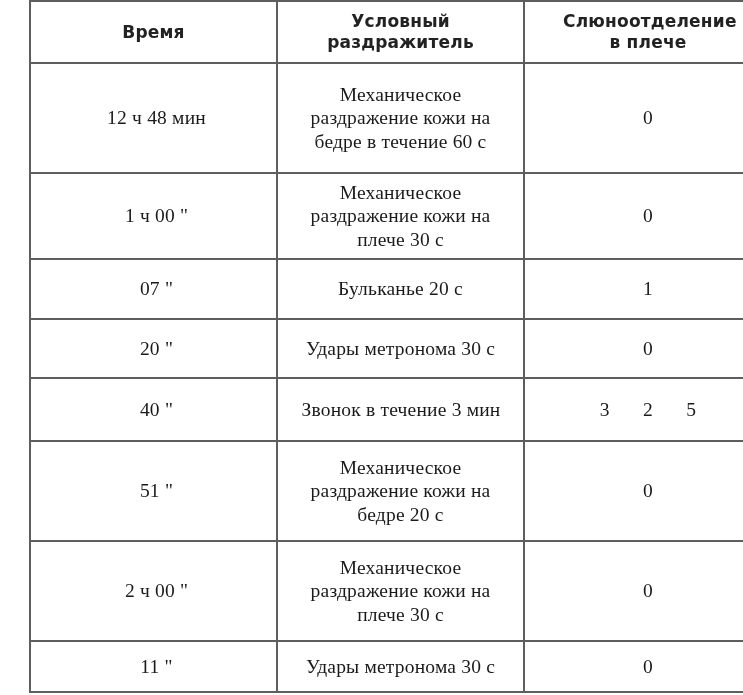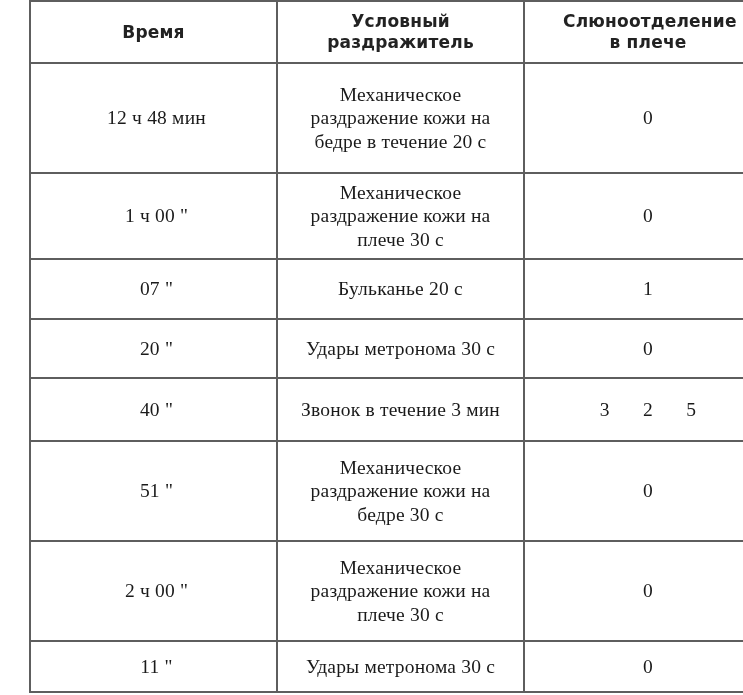--- a/index.html
+++ b/index.html
@@ -57,46 +57,46 @@
   <thead>
     <tr class="h-head">
       <th>Время</th>
       <th><span style="display:inline-block;width:170px;">Условный раздражитель</span></th>
       <th><span style="display:inline-block;width:170px;">Слюноотделение в плече</span></th>
     </tr>
   </thead>
   <tbody>
     <tr class="h1">
       <td class="time">12 ч  48 мин</td>
-      <td>Механическое раздражение кожи на бедре в течение 20 с</td>
+      <td>Механическое раздражение кожи на бедре в течение 60 с</td>
       <td>0</td>
     </tr>
     <tr class="h2">
       <td class="time">1 ч  00 "</td>
       <td>Механическое раздражение кожи на плече 30 с</td>
       <td>0</td>
     </tr>
     <tr class="h3">
       <td class="time">07 "</td>
       <td>Бульканье 20 с</td>
       <td>1</td>
     </tr>
     <tr class="h4">
       <td class="time">20 "</td>
       <td>Удары метронома 30 с</td>
       <td>0</td>
     </tr>
     <tr class="h5">
       <td class="time">40 "</td>
-      <td><span style="display:inline-block;width:200px;">Звонок в течение 3 мин</span></td>
+      <td><span style="display:inline-block;width:200px;text-align:right;">Звонок в течение 3 мин</span></td>
       <td class="drops-spaced" style="white-space:pre;">3   2   5</td>
     </tr>
     <tr class="h6">
       <td class="time">51 "</td>
-      <td>Механическое раздражение кожи на бедре 30 с</td>
+      <td>Механическое раздражение кожи на бедре 20 с</td>
       <td>0</td>
     </tr>
     <tr class="h7">
       <td class="time">2 ч  00 "</td>
       <td>Механическое раздражение кожи на плече 30 с</td>
       <td>0</td>
     </tr>
     <tr class="h8">
       <td class="time">11 "</td>
       <td style="padding:0 4px;">Удары метронома 30 с</td>

